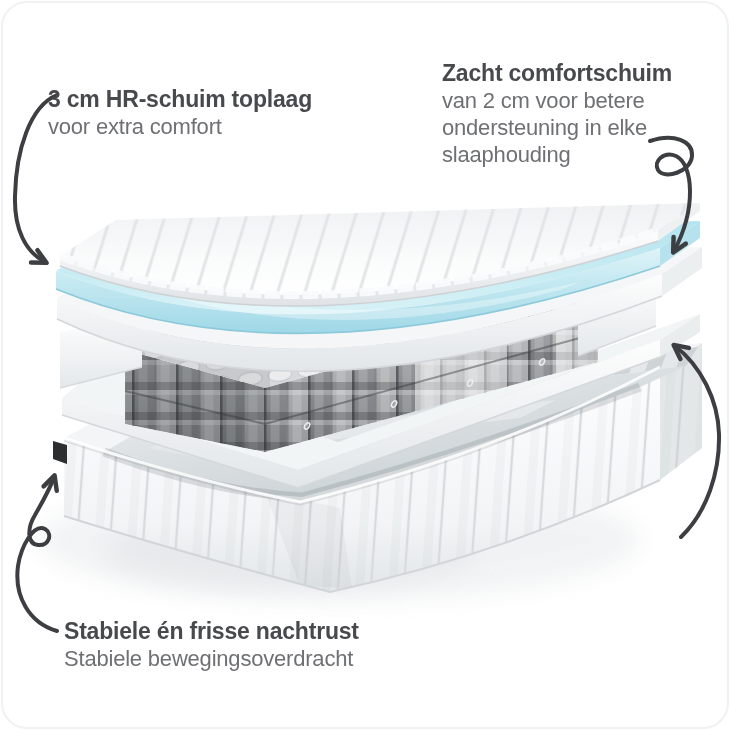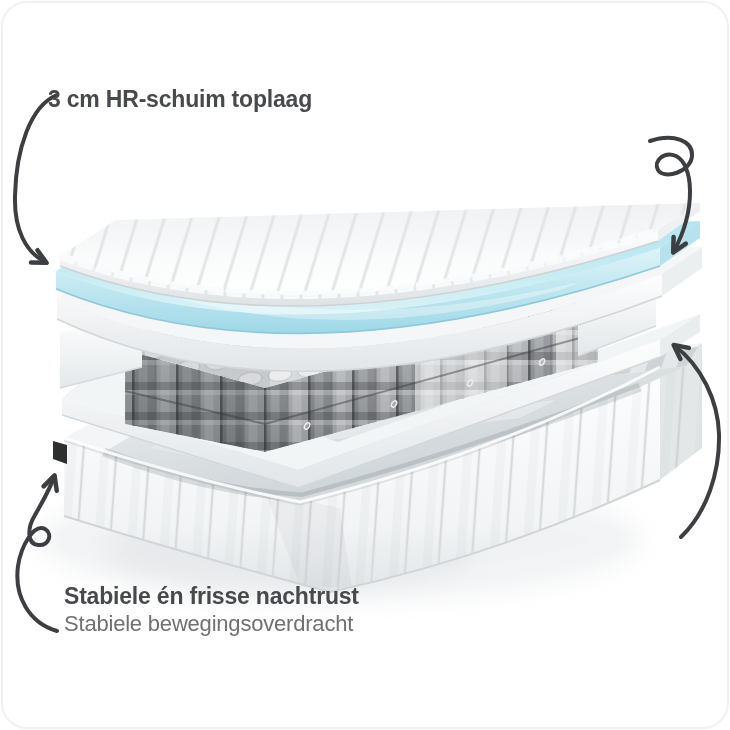--- a/index.html
+++ b/index.html
@@ -6,21 +6,21 @@
   .stage{position:relative;width:730px;height:730px;background:#ffffff;overflow:hidden;
          font-family:"Liberation Sans",sans-serif;}
   .frame{position:absolute;inset:1px;border:2px solid #f0f1f2;border-radius:26px;pointer-events:none;}
   .illu{position:absolute;left:0;top:0;width:730px;height:730px;}
   .note{position:absolute;letter-spacing:-0.2px;}
   .note .title{font-weight:700;font-size:23px;line-height:28px;color:#48494d;}
   .note .sub{font-weight:400;font-size:22px;line-height:27px;color:#6f7074;}
   .note-tl{left:48px;top:85px;}
   .note-tr{left:442px;top:59px;width:250px;}
   .note-br{left:448px;top:543px;}
-  .note-bl{left:64px;top:582px;}
+  .note-bl{left:64px;top:617px;}
 </style>
 </head>
 <body>
 
 <div class="stage">
 
   <svg class="illu" viewBox="0 0 730 730" xmlns="http://www.w3.org/2000/svg">
     <defs>
       <filter id="blur12" x="-40%" y="-40%" width="180%" height="180%">
           <feGaussianBlur stdDeviation="12"></feGaussianBlur>
@@ -216,22 +216,29 @@
     <g fill="none" stroke="#3d3e41" stroke-width="4" stroke-linecap="round">
       <path d="M57,95 C30,106 16,150 15,196 C14,230 26,252 45,262" marker-end="url(#ah)"></path>
       <path d="M650,141 C674,133 693,141 692,156 C691,172 664,180 658,170 C653,161 664,151 676,156 C693,164 697,208 674,251" marker-end="url(#ah)"></path>
       <path d="M681,537 C707,512 720,472 719,434 C718,400 701,366 675,346" marker-end="url(#ah)"></path>
       <path d="M57,631 C29,623 14,596 18,566 C21,546 34,523 45,529 C53,534 49,546 38,545 C27,544 27,528 35,515 C43,501 50,489 54,477" marker-end="url(#ah)"></path>
     </g>
   </svg>
 
   <div class="note note-tl">
     <div class="title">3 cm HR-schuim toplaag</div>
+    <div class="sub">voor extra comfort</div>
   </div>
 
+  <div class="note note-tr">
+    <div class="title">Zacht comfortschuim</div>
+    <div class="sub">van 2 cm voor betere</div>
+    <div class="sub">ondersteuning in elke</div>
+    <div class="sub">slaaphouding</div>
+  </div>
 
 
   <div class="note note-bl">
     <div class="title">Stabiele én frisse nachtrust</div>
     <div class="sub">Stabiele bewegingsoverdracht</div>
   </div>
 
   <div class="frame"></div>
 </div>
 

